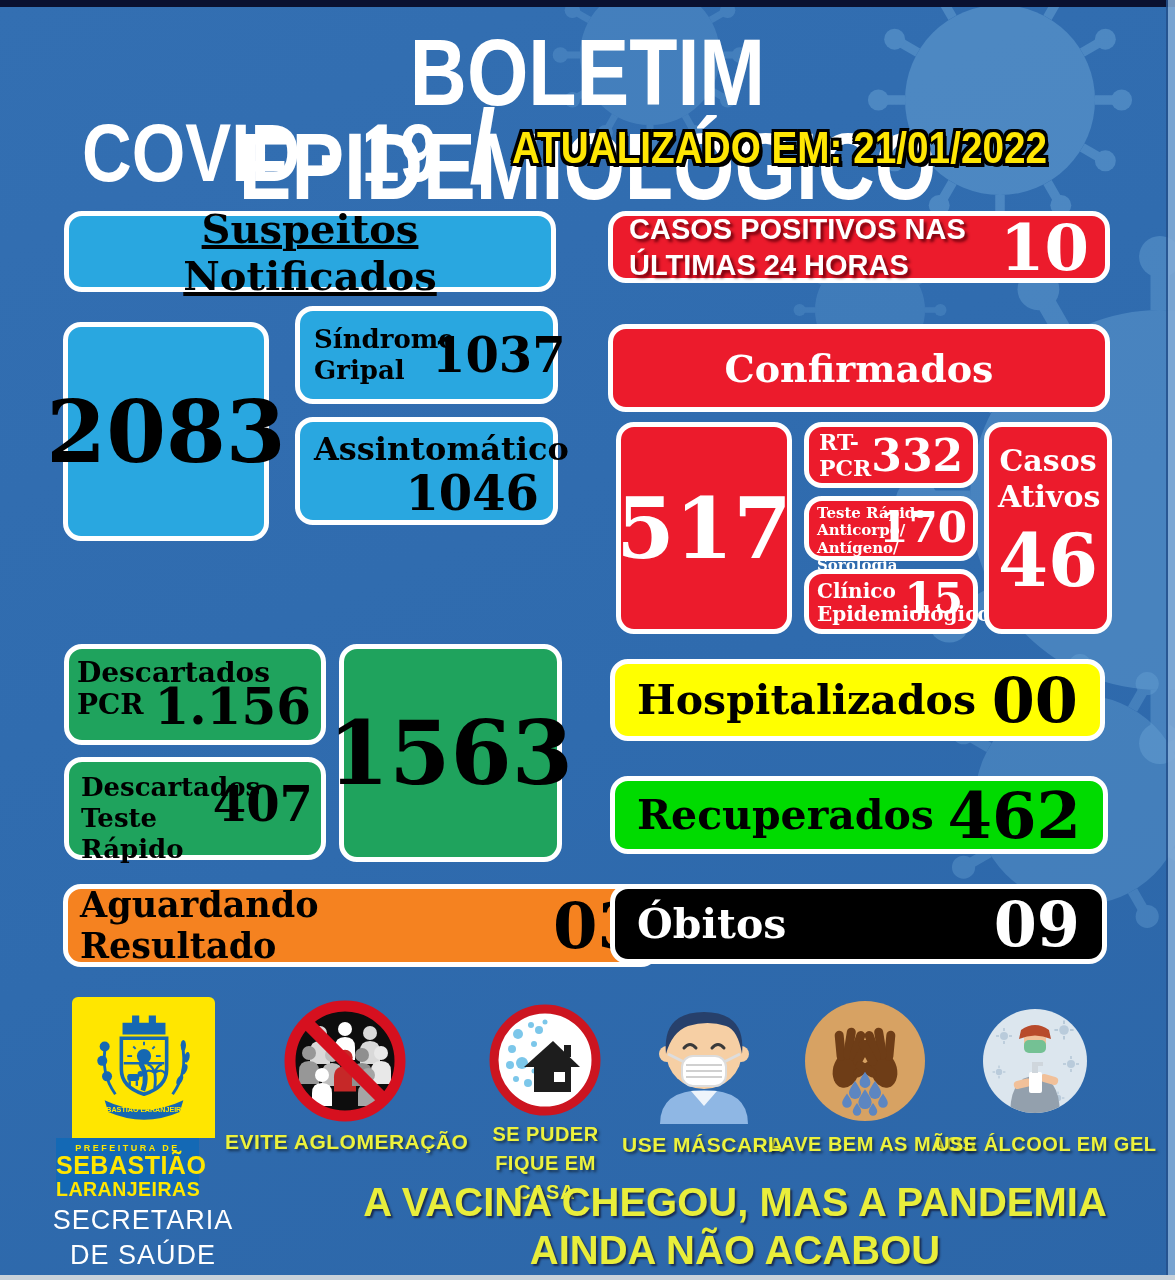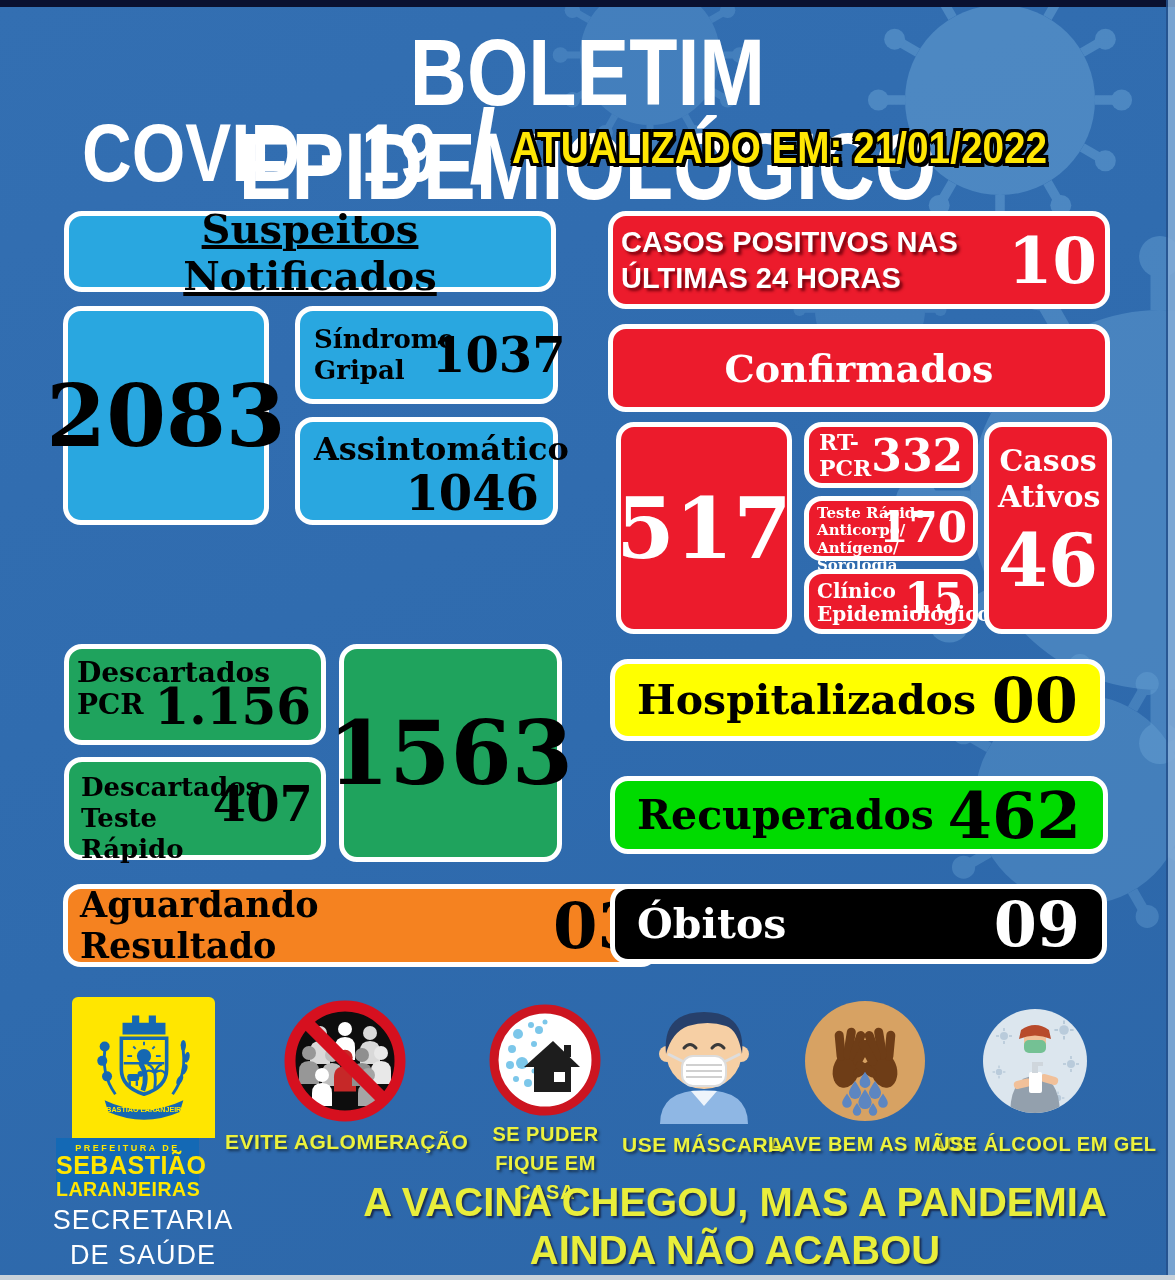--- a/index.html
+++ b/index.html
@@ -111,21 +111,21 @@
 
   <div class="abs title1">BOLETIM EPIDEMIOLÓGICO</div>
   <div class="abs title2">COVID - 19</div>
   <div class="abs tslash">/</div>
   <div class="abs badge">ATUALIZADO EM: 21/01/2022</div>
 
   <div class="box bg-cyan center" style="left:64px;top:211px;width:492px;height:81px;">
     <span style="font-size:40px;text-decoration:underline;">Suspeitos Notificados</span>
   </div>
 
-  <div class="box bg-cyan center" style="left:63px;top:306px;width:206px;height:219px;">
+  <div class="box bg-cyan center" style="left:63px;top:322px;width:206px;height:219px;">
     <span style="font-size:86px;">2083</span>
   </div>
 
   <div class="box bg-cyan row" style="left:295px;top:306px;width:263px;height:98px;padding:6px 14px;">
     <span style="font-size:26px;line-height:1.18;width:118px;">Síndrome Gripal</span>
     <span style="font-size:48px;">1037</span>
   </div>
 
   <div class="box bg-cyan" style="left:295px;top:417px;width:263px;height:108px;padding:10px 14px;">
     <span style="display:block;font-size:32px;line-height:1.1;">Assintomático</span>
@@ -145,21 +145,21 @@
 
   <div class="box bg-green center" style="left:339px;top:644px;width:223px;height:218px;">
     <span style="font-size:88px;">1563</span>
   </div>
 
   <div class="box bg-orange row" style="left:63px;top:884px;width:596px;height:83px;padding:2px 12px;">
     <span style="font-size:35px;line-height:1.15;width:270px;">Aguardando Resultado</span>
     <span style="font-size:64px;">03</span>
   </div>
 
-  <div class="box bg-red row" style="left:608px;top:211px;width:502px;height:98px;padding:4px 8px;">
+  <div class="box bg-red row" style="left:608px;top:211px;width:502px;height:72px;padding:4px 16px;">
     <span class="sans shadow-red" style="font-size:29px;line-height:1.25;width:345px;">CASOS POSITIVOS NAS ÚLTIMAS 24 HORAS</span>
     <span style="font-size:64px;">10</span>
   </div>
 
   <div class="box bg-red center" style="left:608px;top:324px;width:502px;height:88px;">
     <span style="font-size:38px;">Confirmados</span>
   </div>
 
   <div class="box bg-red center" style="left:616px;top:422px;width:176px;height:212px;">
     <span style="font-size:84px;">517</span>

